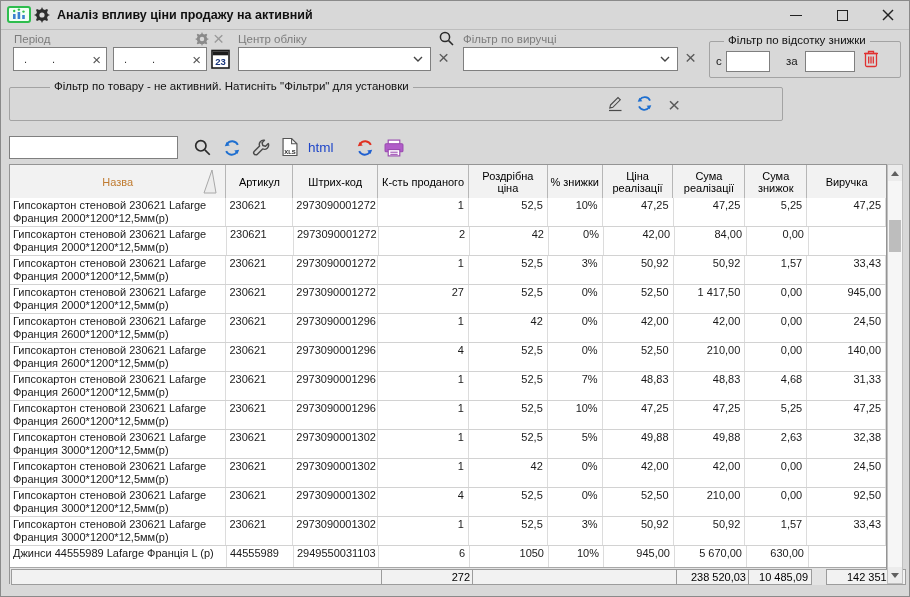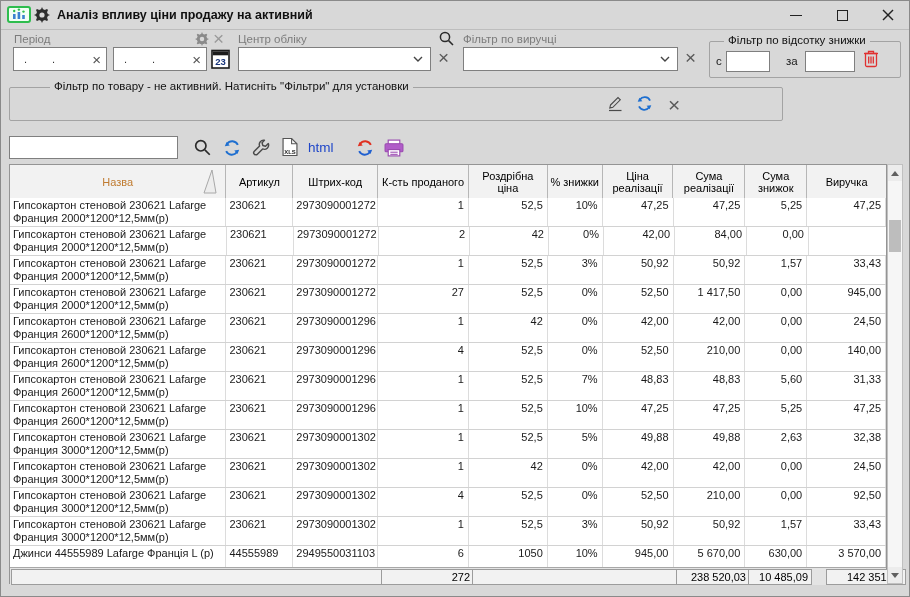--- a/index.html
+++ b/index.html
@@ -333,21 +333,21 @@
         </div>
         <div class="trow">
           <div class="tcell txt" style="width: 217px;">Гипсокартон стеновой 230621 Lafarge Франция 2600*1200*12,5мм(р)</div>
           <div class="tcell txt" style="width: 67px;">230621</div>
           <div class="tcell txt" style="width: 85px;">2973090001296</div>
           <div class="tcell num" style="width: 91px;">1</div>
           <div class="tcell num" style="width: 79px;">52,5</div>
           <div class="tcell num" style="width: 55px;">7%</div>
           <div class="tcell num" style="width: 71px;">48,83</div>
           <div class="tcell num" style="width: 72px;">48,83</div>
-          <div class="tcell num" style="width: 62px;">5,60</div>
+          <div class="tcell num" style="width: 62px;">4,68</div>
           <div class="tcell num" style="width: 79px;">31,33</div>
         </div>
         <div class="trow">
           <div class="tcell txt" style="width: 217px;">Гипсокартон стеновой 230621 Lafarge Франция 2600*1200*12,5мм(р)</div>
           <div class="tcell txt" style="width: 67px;">230621</div>
           <div class="tcell txt" style="width: 85px;">2973090001296</div>
           <div class="tcell num" style="width: 91px;">1</div>
           <div class="tcell num" style="width: 79px;">52,5</div>
           <div class="tcell num" style="width: 55px;">10%</div>
           <div class="tcell num" style="width: 71px;">47,25</div>
@@ -406,21 +406,20 @@
         <div class="trow">
           <div class="tcell txt" style="width: 217px;">Джинси 44555989 Lafarge Франція L (р)</div>
           <div class="tcell txt" style="width: 67px;">44555989</div>
           <div class="tcell txt" style="width: 85px;">2949550031103</div>
           <div class="tcell num" style="width: 91px;">6</div>
           <div class="tcell num" style="width: 79px;">1050</div>
           <div class="tcell num" style="width: 55px;">10%</div>
           <div class="tcell num" style="width: 71px;">945,00</div>
           <div class="tcell num" style="width: 72px;">5 670,00</div>
           <div class="tcell num" style="width: 62px;">630,00</div>
-          <div class="tcell num" style="width: 79px;">3 570,00</div>
         </div>
       </div>
     <div class="tfoot">
       <div class="fcell" style="left:1px;width:366px;"></div>
       <div class="fcell" style="left:371px;width:88px;">272</div>
       <div class="fcell" style="left:462px;width:201px;"></div>
       <div class="fcell" style="left:666px;width:69px;">238 520,03</div>
       <div class="fcell" style="left:738px;width:59px;">10 485,09</div>
       <div class="fcell" style="left:816px;width:75px;">142 351,35</div>
     </div>

